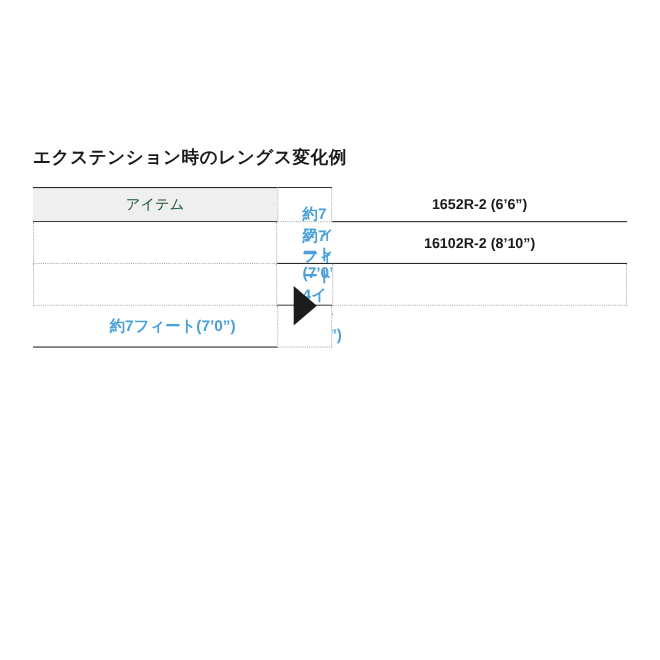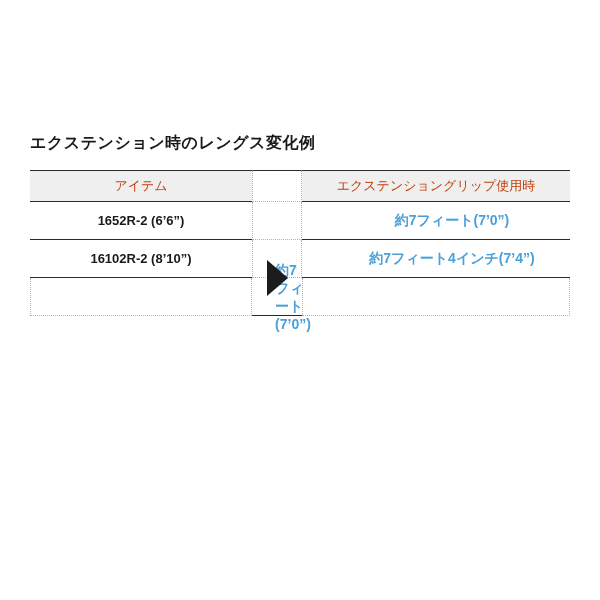--- a/index.html
+++ b/index.html
@@ -41,21 +41,21 @@
     justify-content: center;
     box-sizing: border-box;
   }
   .cell.side {
     border-bottom: 1px solid #2b2b2b;
   }
   .cell.header {
     background: #efefef;
     border-top: 1px solid #2b2b2b;
     font-size: 13px;
-    color: #c2410c;
+    color: #14532d;
     font-weight: normal;
   }
   .cell.mid {
     border-left: 1px dotted #b0b0b0;
     border-right: 1px dotted #b0b0b0;
     border-bottom: 1px dotted #b0b0b0;
     background: #ffffff;
   }
   .cell.mid.header-mid {
     border-top: 1px solid #2b2b2b;
@@ -94,21 +94,20 @@
 <body>
 
 <div class="page">
 
   <h1 class="page-title">エクステンション時のレングス変化例</h1>
 
   <div class="spec-table">
 
     <div class="cell side header">アイテム</div>
     <div class="cell mid header-mid"></div>
-    <div class="cell side header">エクステンショングリップ使用時</div>
 
     <div class="cell side">
       <span class="item-val">1652R-2 (6’6”)</span>
     </div>
     <div class="cell mid"></div>
     <div class="cell side">
       <span class="ext-val">約7フィート(7’0”)</span>
     </div>
 
     <div class="cell side">

